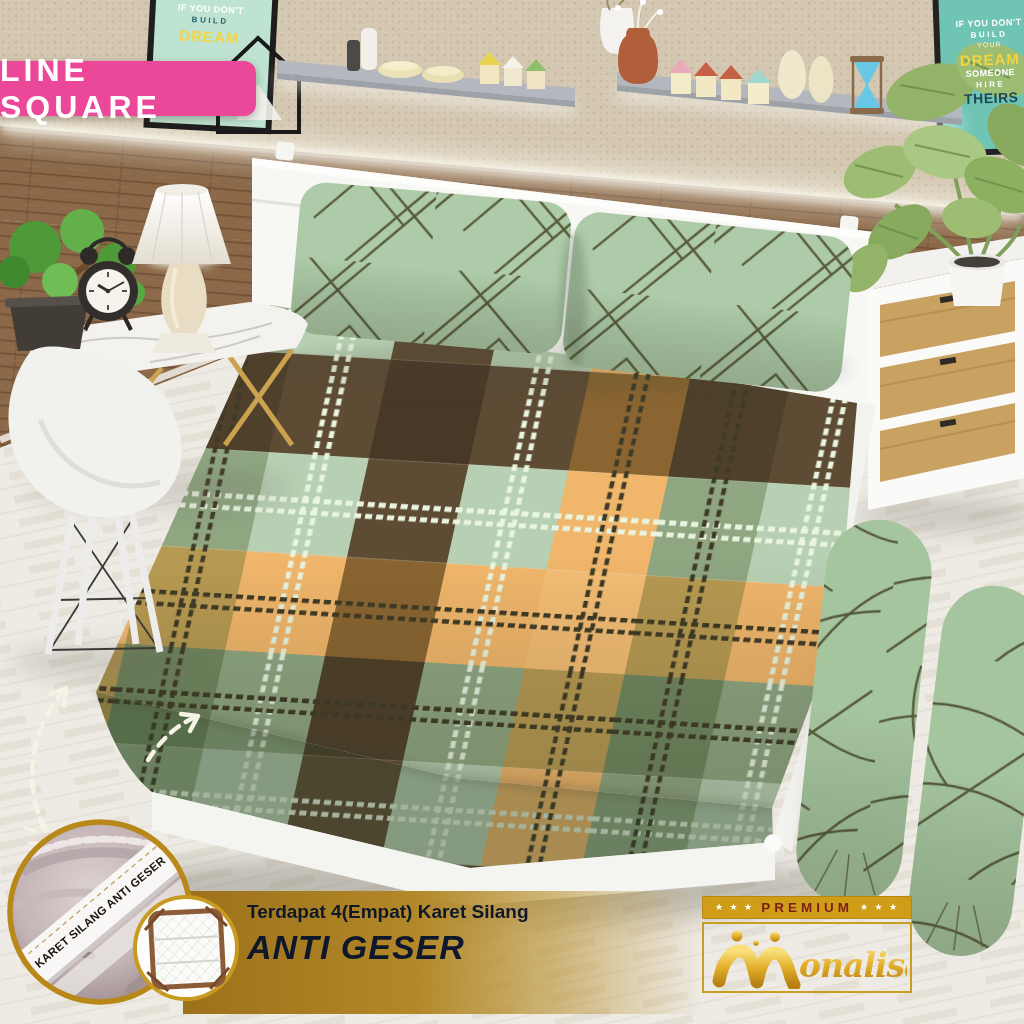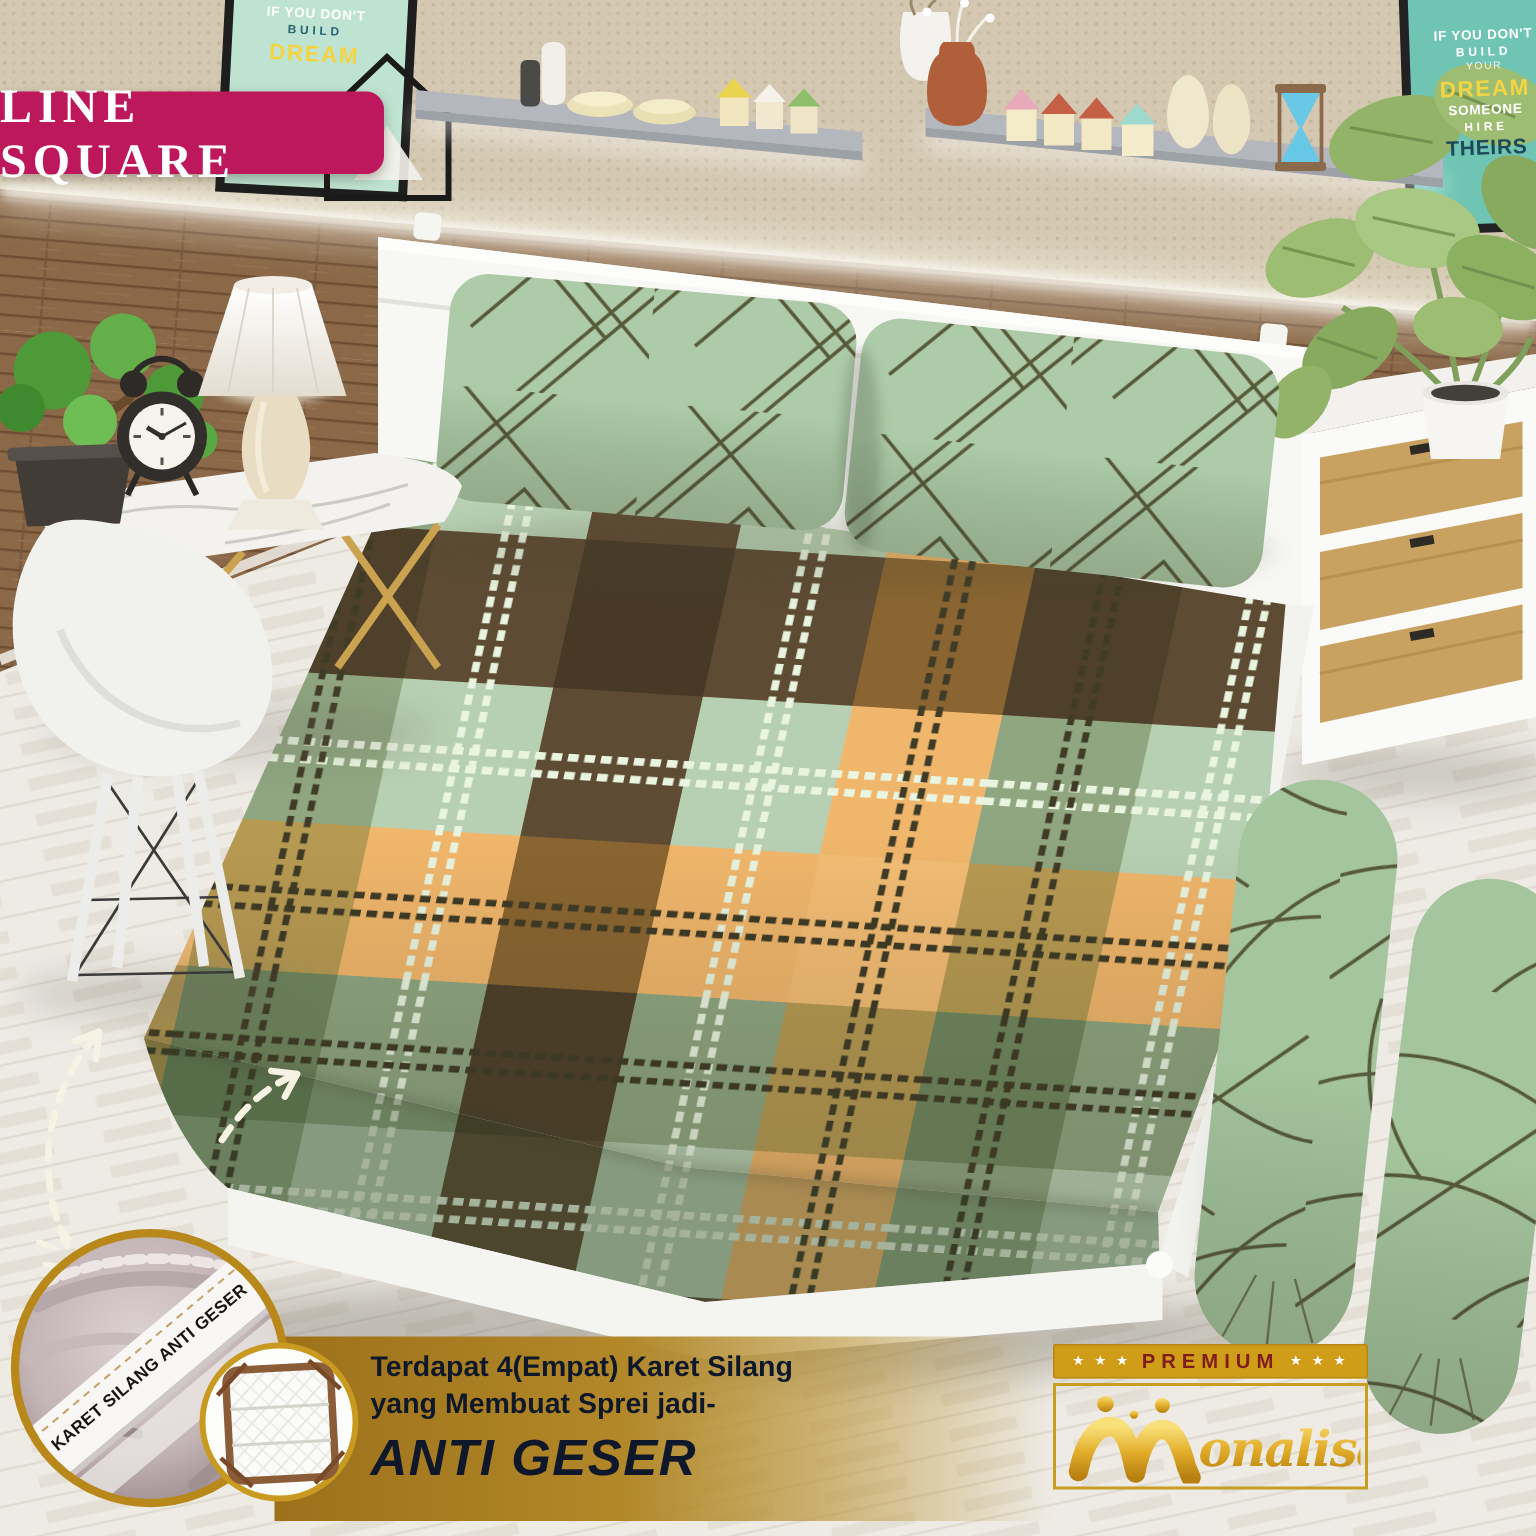--- a/index.html
+++ b/index.html
@@ -1,23 +1,23 @@
 <!DOCTYPE html>
 <html><head>
 <meta charset="utf-8">
 <style>
   html,body{margin:0;padding:0;background:#777;}
   .stage{position:relative;width:1024px;height:1024px;overflow:hidden;
          font-family:"Liberation Sans",sans-serif;background:#e9e5dc;}
   .stage svg.scene{position:absolute;left:0;top:0;z-index:0;}
   .ov{position:absolute;z-index:2;}
   
-  .title-banner{left:0;top:61px;width:256px;height:55px;background:#be185d;
+  .title-banner{left:0;top:61px;width:256px;height:55px;background:#ec4899;
     border-radius:0 12px 12px 0;display:flex;align-items:center;justify-content:center;
-    box-shadow:0 3px 8px rgba(60,50,30,.35);z-index:3;font-family:Liberation Serif, serif;}
+    box-shadow:0 3px 8px rgba(60,50,30,.35);z-index:3;}
   .title-banner span{color:#fff;font-weight:bold;font-size:32px;letter-spacing:4px;word-spacing:14px;}
   
   .poster{z-index:1;text-align:center;}
   .poster span{display:block;line-height:1.15;}
   .poster-left{left:158px;top:4px;width:104px;transform:rotate(3deg);}
   .poster-right{left:946px;top:18px;width:88px;transform:rotate(-2deg);}
   .p-w1{font-size:9px;color:#ffffff;font-weight:bold;letter-spacing:.5px;}
   .p-w2{font-size:8px;color:#28646e;font-weight:bold;letter-spacing:2.5px;margin-top:2px;}
   .p-sm{font-size:7px;color:#f6f6ee;letter-spacing:1px;margin-top:1px;}
   .p-dream{font-size:15px;color:#f3d544;font-weight:800;letter-spacing:1px;margin-top:2px;}
@@ -535,21 +535,20 @@
   <span class="p-dream">DREAM</span>
   <span class="p-w1">SOMEONE</span>
   <span class="p-w2" style="color:#fff">HIRE</span>
   <span class="p-theirs">THEIRS</span>
 </div>
 
 <div class="ov band-label">KARET SILANG ANTI GESER</div>
 
 <div class="ov info-text">
   <span class="ln">Terdapat 4(Empat) Karet Silang</span>
-  <span class="ln">yang Membuat Sprei jadi-</span>
   <span class="hl">ANTI GESER</span>
 </div>
 
 <div class="ov premium">
   <span class="stars">★ ★ ★</span>
   <span class="plabel">PREMIUM</span>
   <span class="stars">★ ★ ★</span>
 </div>
 
 <div class="ov logo-box">

